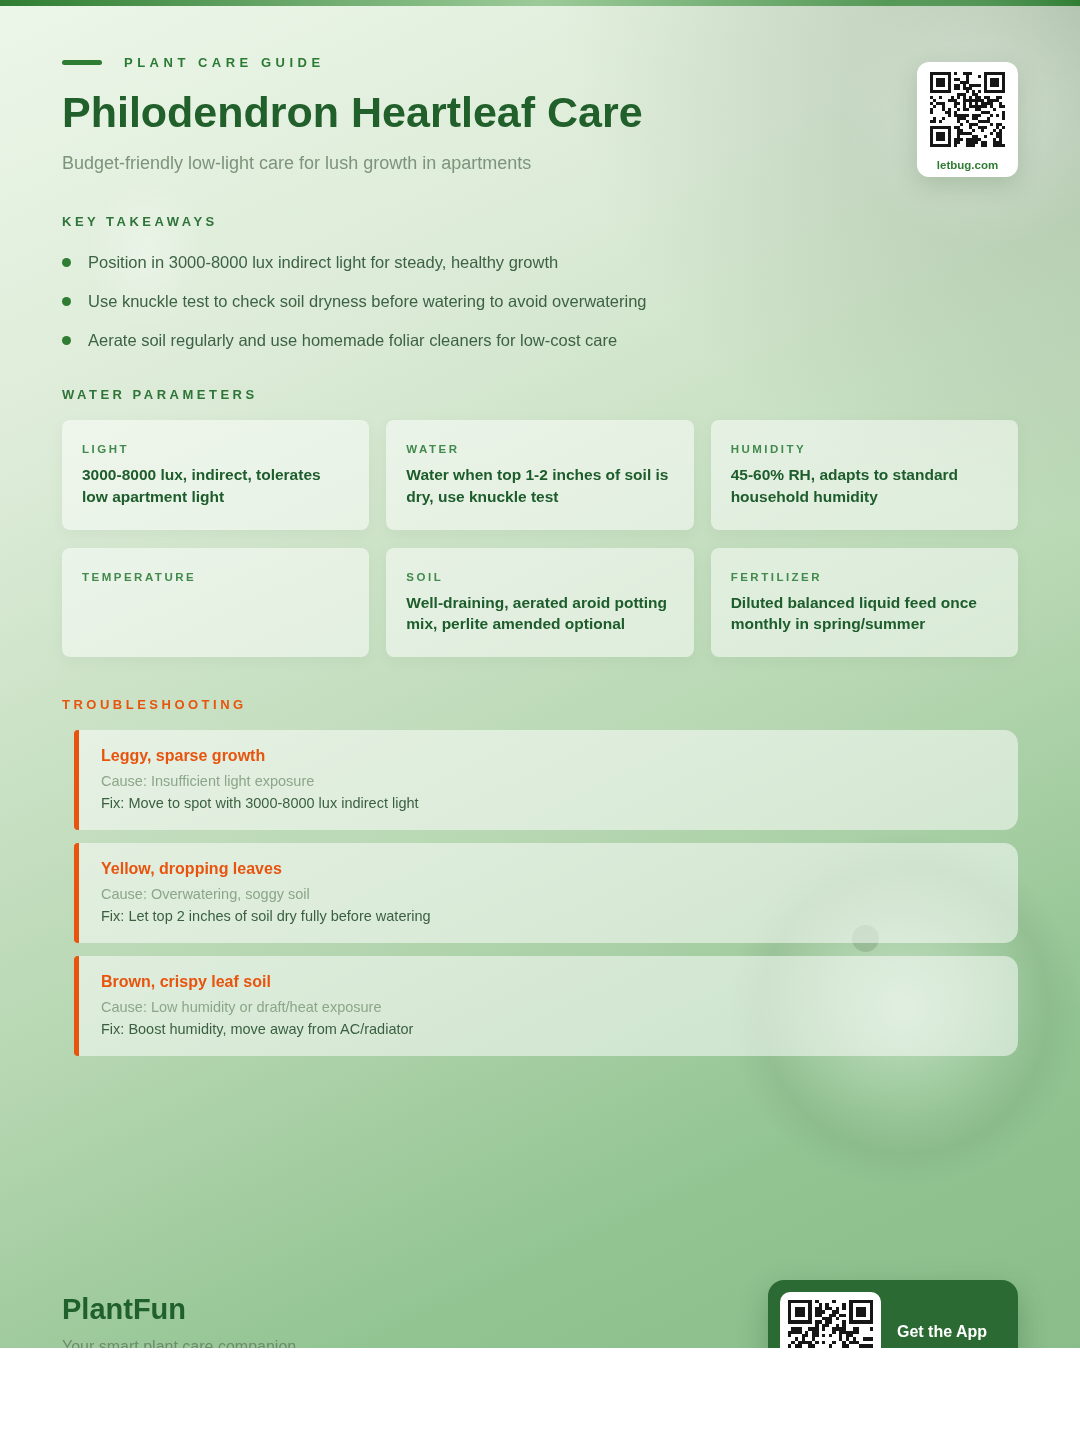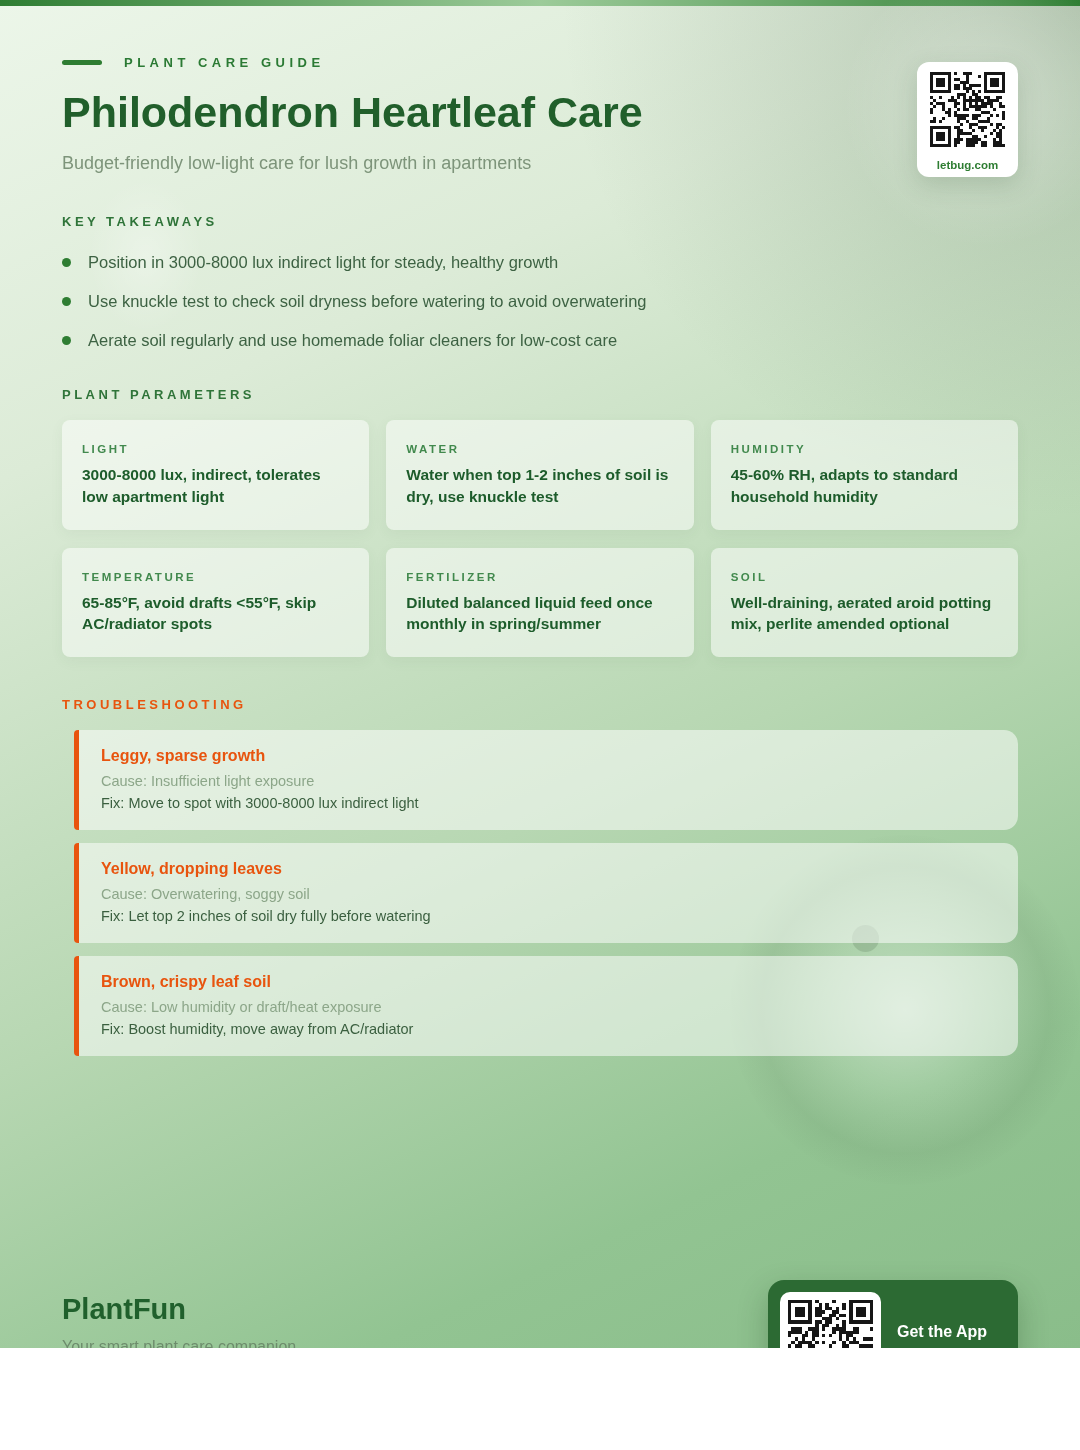--- a/index.html
+++ b/index.html
@@ -112,45 +112,44 @@
           <span class="bullet-text">Use knuckle test to check soil dryness before watering to avoid overwatering</span>
         </div>
         <div class="bullet-row">
           <span class="bullet-dot"></span>
           <span class="bullet-text">Aerate soil regularly and use homemade foliar cleaners for low-cost care</span>
         </div>
       </div>
     </section>
 
     <section class="sec-care">
-      <div class="sec-head">PLANT PARAMETERS</div>
+      <div class="sec-head">WATER PARAMETERS</div>
       <div class="param-grid">
         <div class="param-card">
           <div class="param-label">LIGHT</div>
           <div class="param-text">3000-8000 lux, indirect, tolerates low apartment light</div>
         </div>
         <div class="param-card">
           <div class="param-label">WATER</div>
           <div class="param-text">Water when top 1-2 inches of soil is dry, use knuckle test</div>
         </div>
         <div class="param-card">
           <div class="param-label">HUMIDITY</div>
           <div class="param-text">45-60% RH, adapts to standard household humidity</div>
         </div>
         <div class="param-card">
           <div class="param-label">TEMPERATURE</div>
-          <div class="param-text">65-85°F, avoid drafts &lt;55°F, skip AC/radiator spots</div>
+        </div>
+        <div class="param-card">
+          <div class="param-label">SOIL</div>
+          <div class="param-text">Well-draining, aerated aroid potting mix, perlite amended optional</div>
         </div>
         <div class="param-card">
           <div class="param-label">FERTILIZER</div>
           <div class="param-text">Diluted balanced liquid feed once monthly in spring/summer</div>
-        </div>
-        <div class="param-card">
-          <div class="param-label">SOIL</div>
-          <div class="param-text">Well-draining, aerated aroid potting mix, perlite amended optional</div>
         </div>
       </div>
     </section>
 
     <section class="sec-trouble">
       <div class="sec-head orange">TROUBLESHOOTING</div>
       <div class="trouble-cards">
         <div class="trouble-card">
           <div class="trouble-title">Leggy, sparse growth</div>
           <div class="trouble-cause">Cause: Insufficient light exposure</div>

